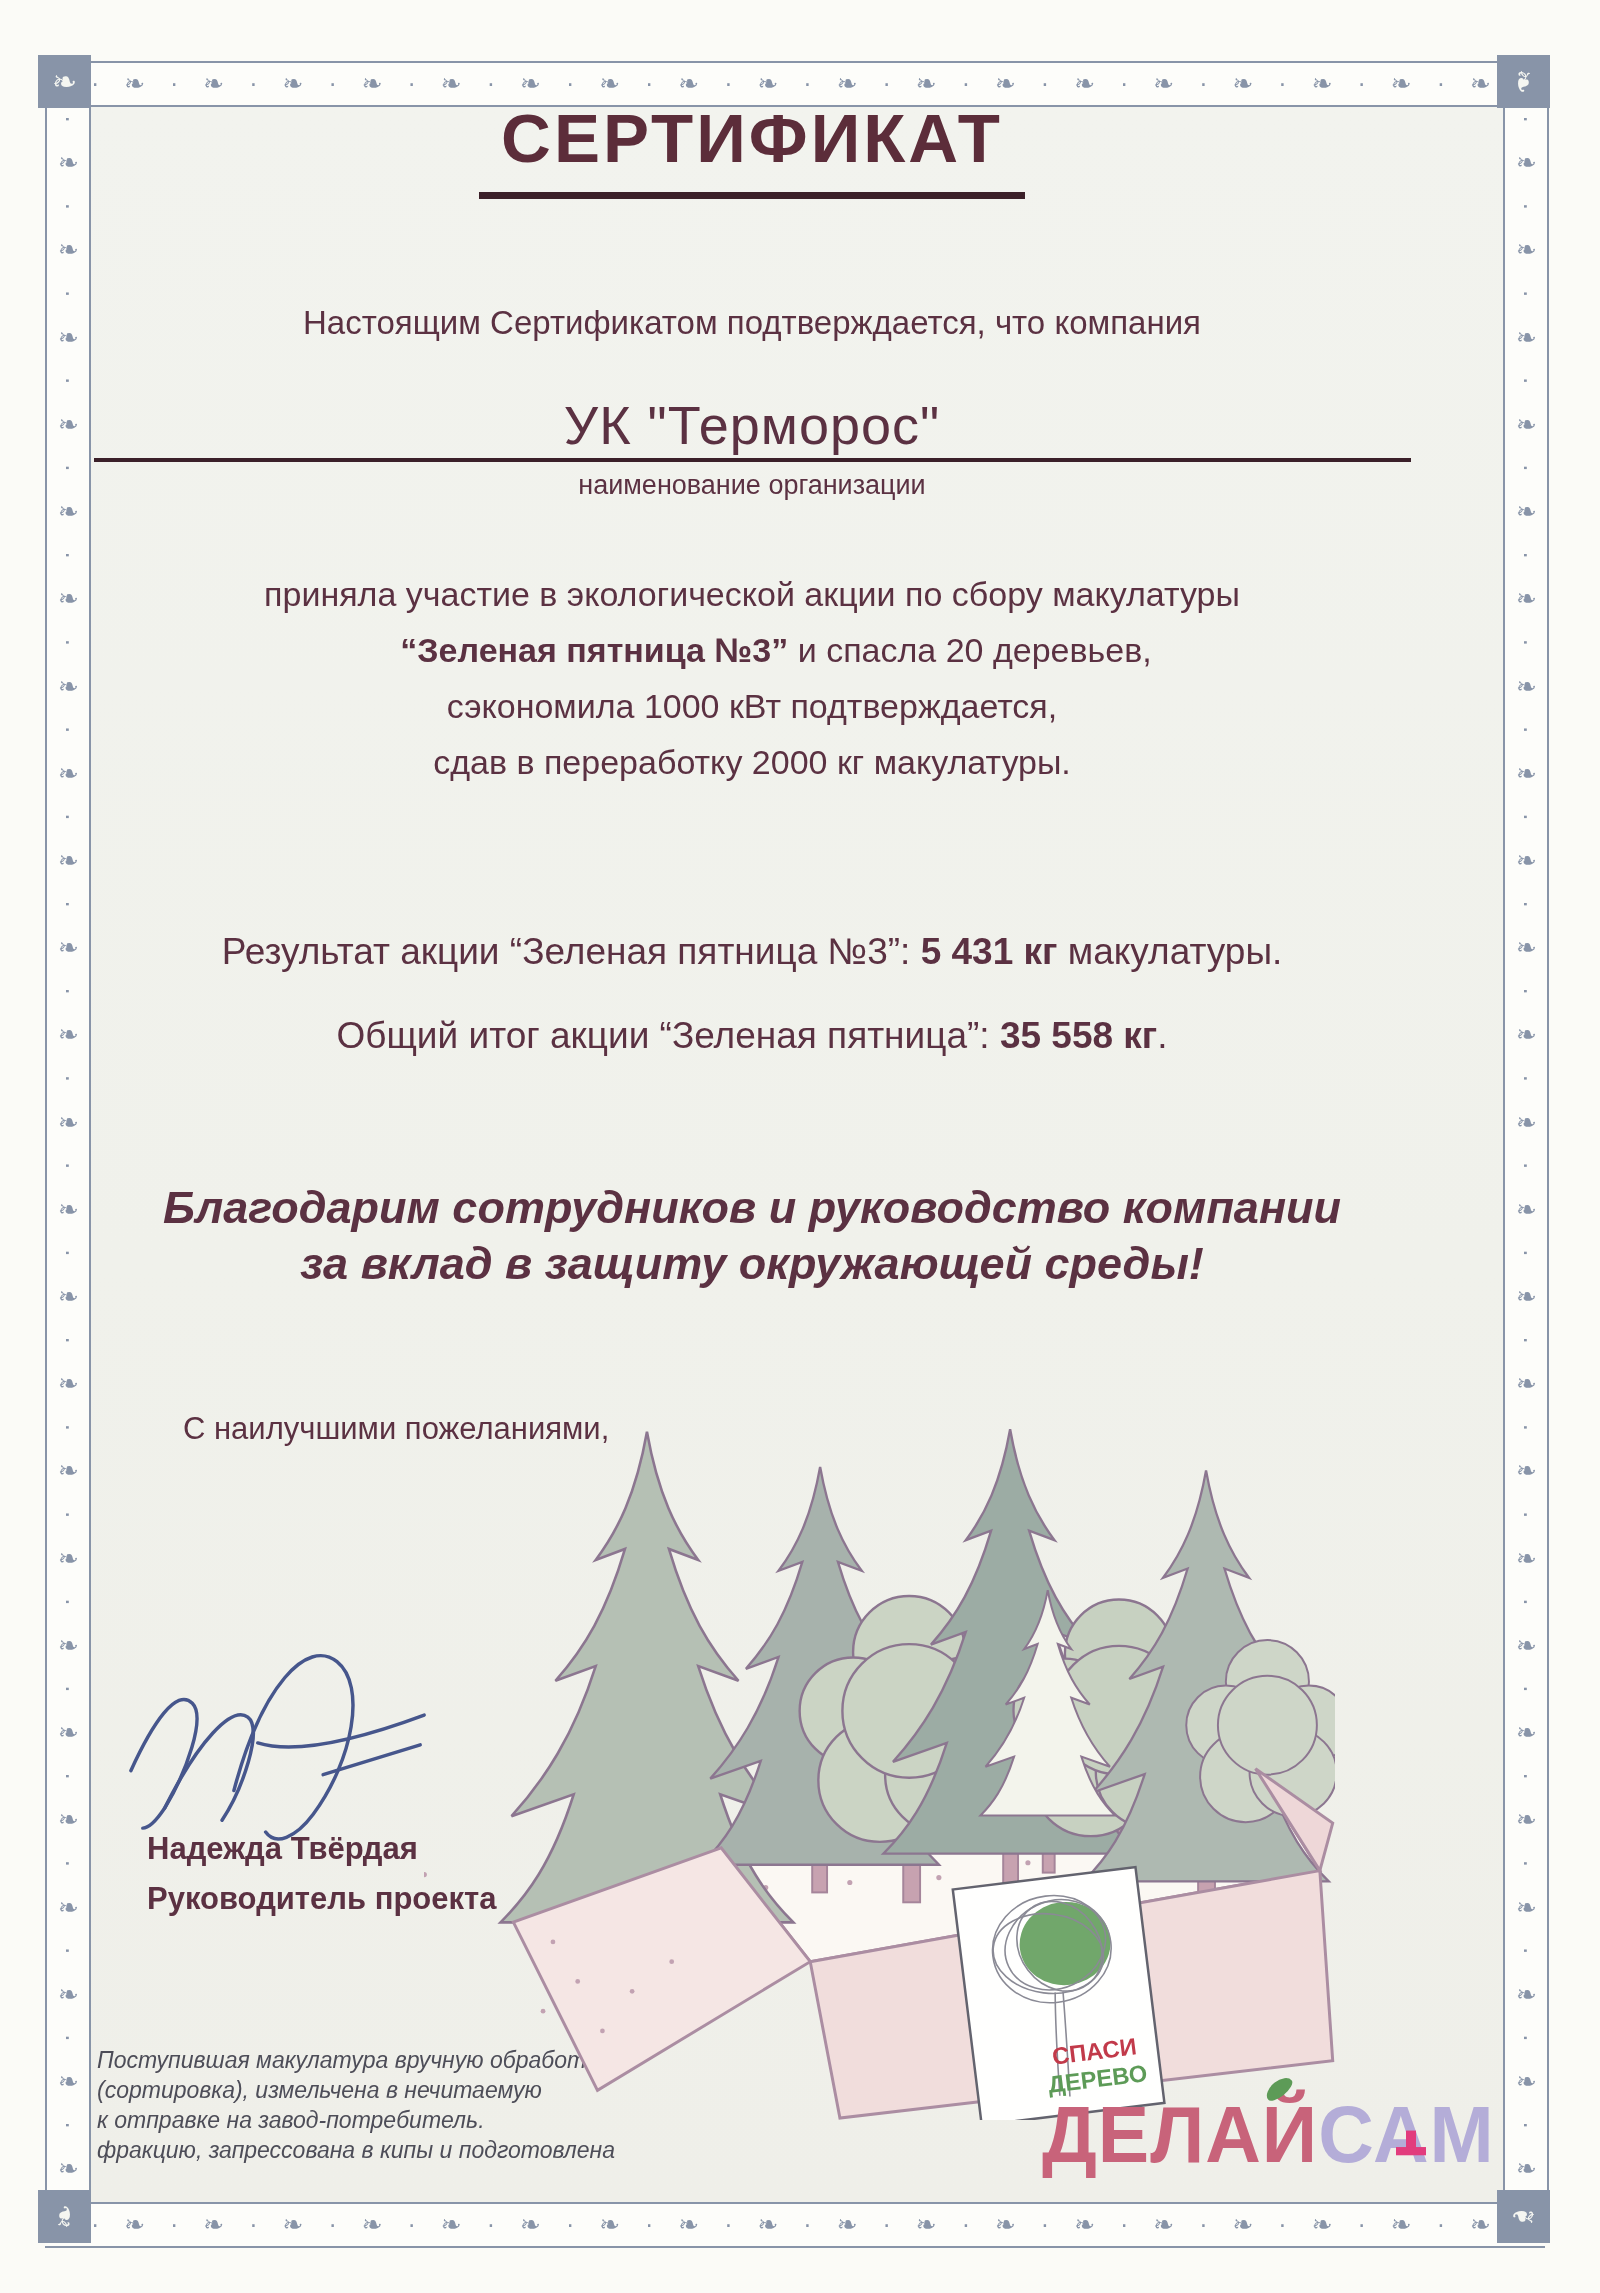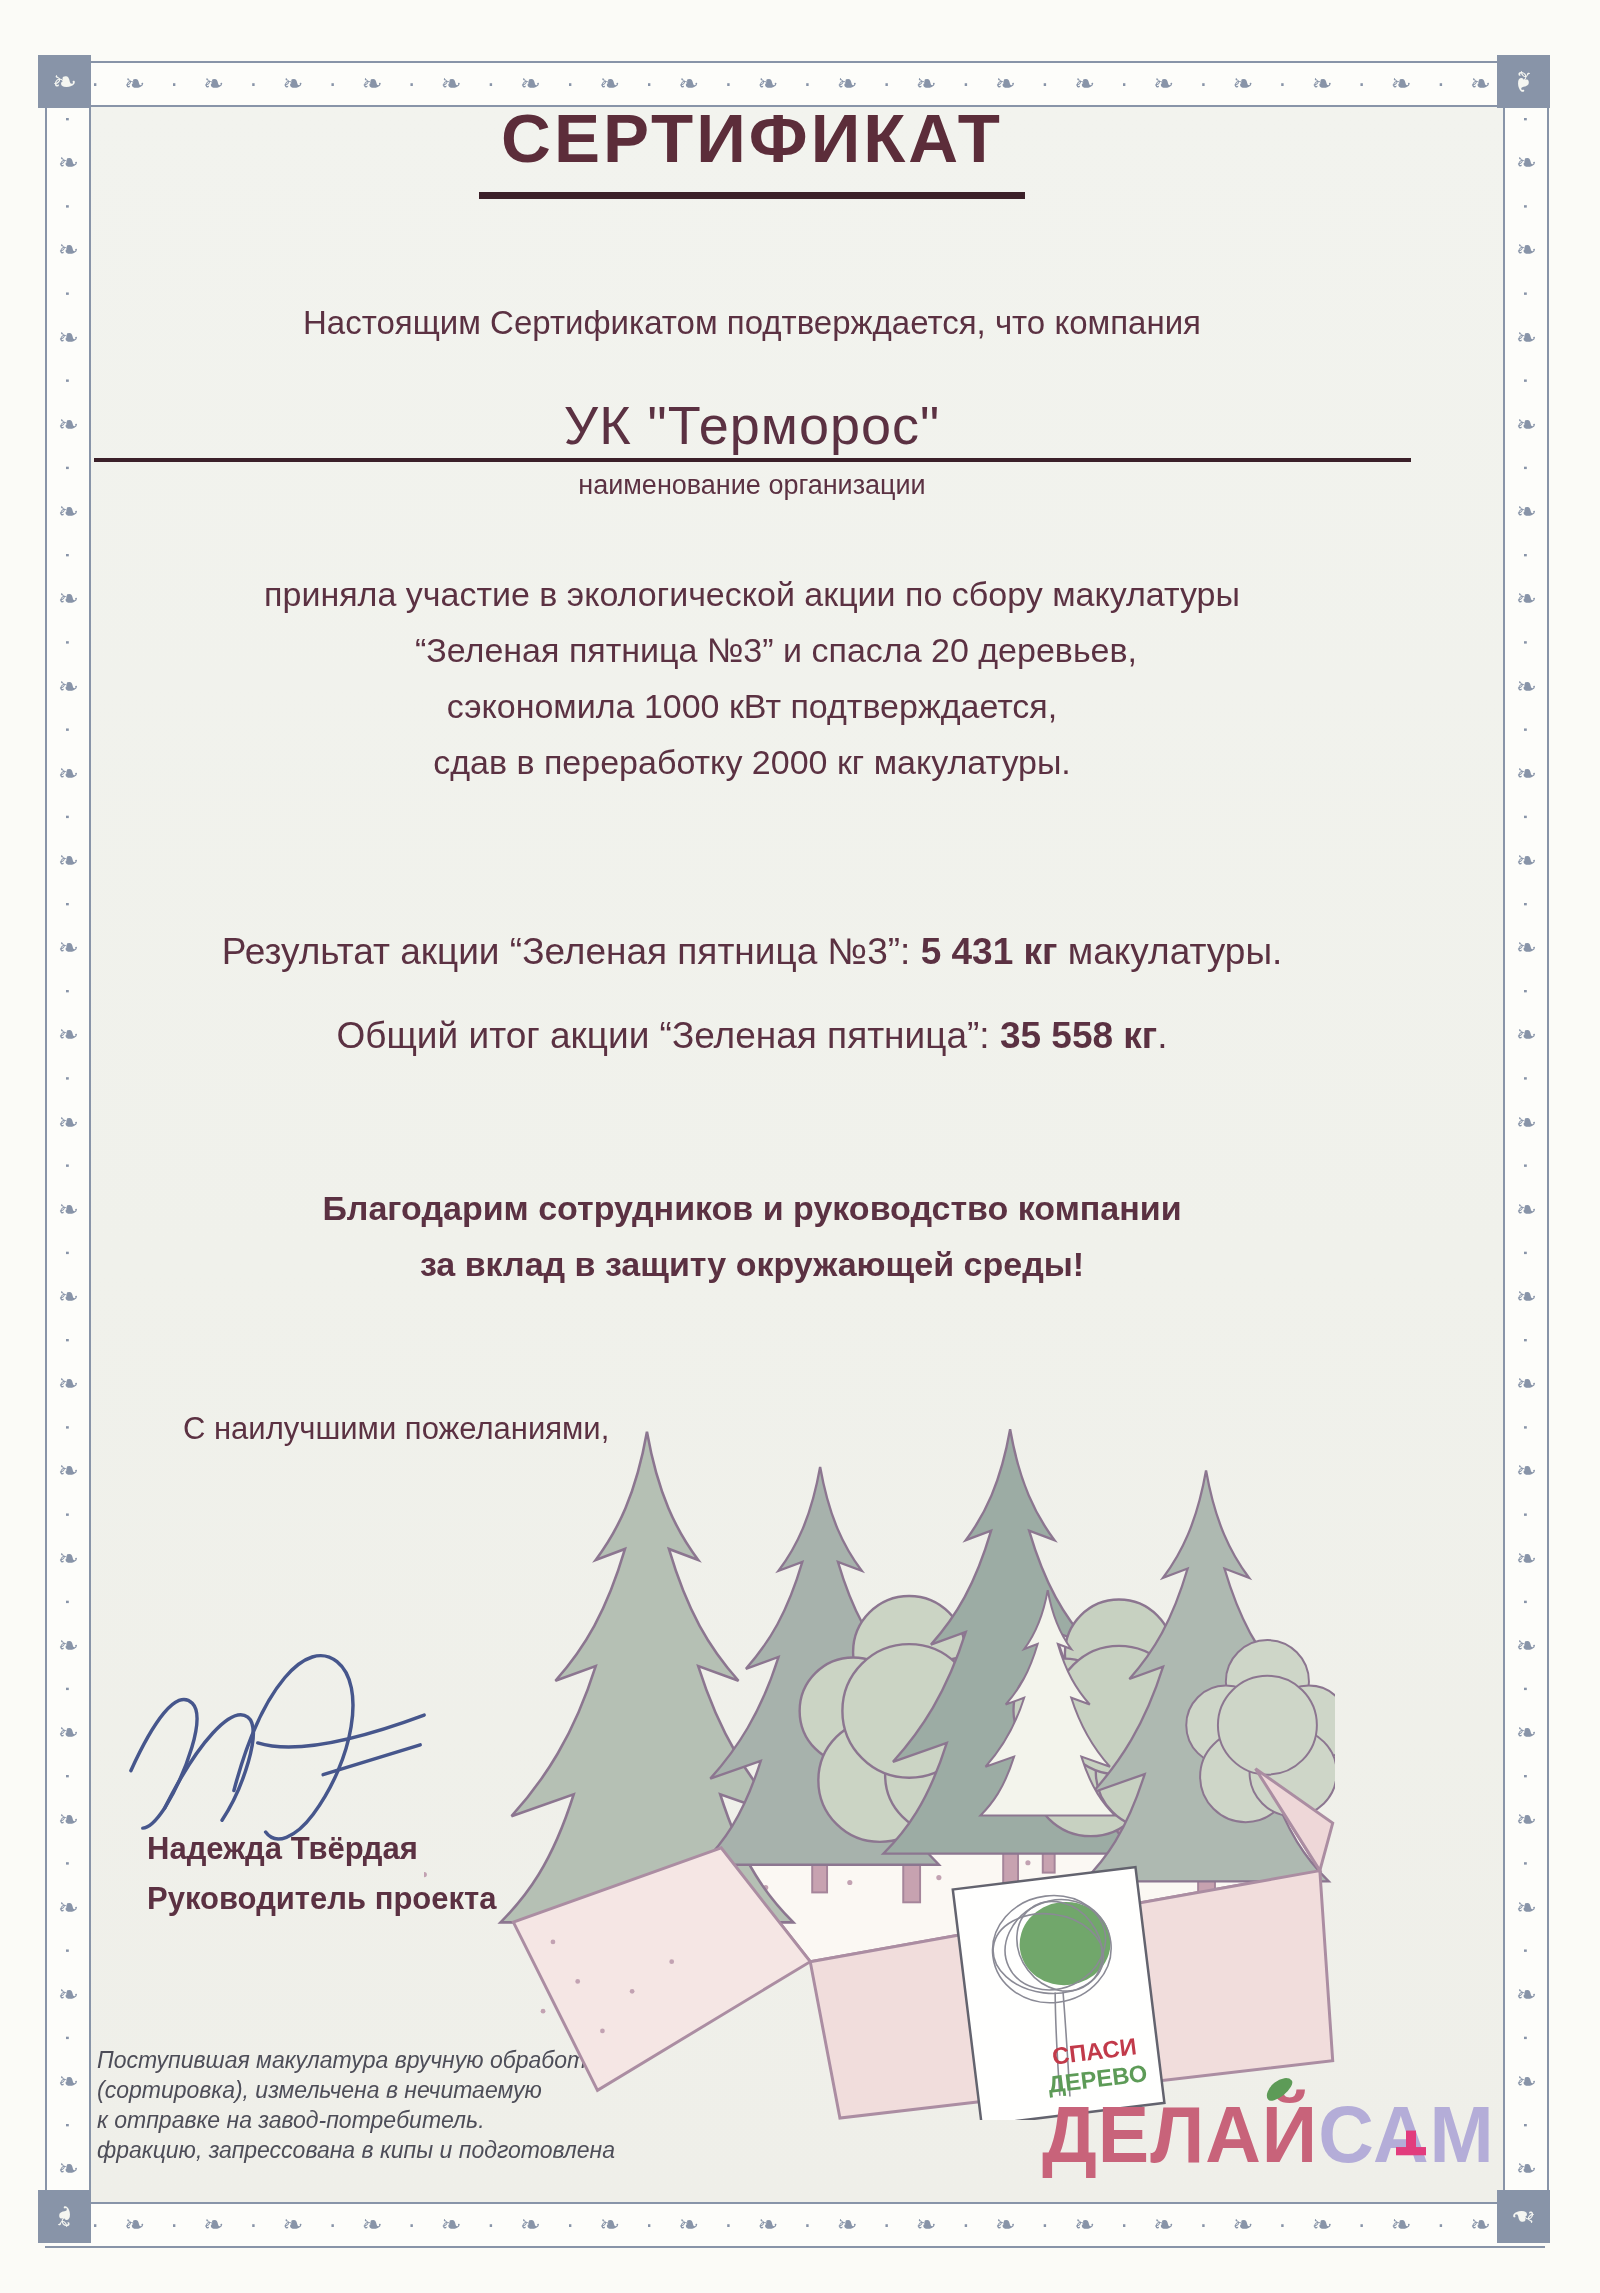--- a/index.html
+++ b/index.html
@@ -43,26 +43,26 @@
     display:inline-block; font-size:69px; font-weight:700; letter-spacing:3px;
     color:var(--title,#5c2d3a); padding:0 22px 14px 22px;
     border-bottom:7px solid var(--rule,#3b2029);
   }
   .intro{top:293px; font-size:33px;margin-top:11px;}
   .company-block{top:394px;}
   .company-inner{width:1317px; margin:0 auto; border-bottom:4px solid var(--rule,#3b2029); padding-bottom:2px;}
   .company-name{font-size:54px; letter-spacing:1px;}
   .company-caption{font-size:27px; margin-top:8px;}
   .bodytext{top:566px; font-size:34px; line-height:56px;}
-  .bodytext b{font-weight:400;margin-left:48px;}
+  .bodytext b{font-weight:700;margin-left:48px;}
   .bodytext sub{font-size:22px;}
   .results{top:931px; font-size:37px;}
   .results .r2{margin-top:42px;}
   .results b{font-weight:700;}
-  .thanks{top:1180px; font-size:34px; line-height:56px; font-weight:700;}
+  .thanks{top:1180px; font-size:45px; line-height:56px; font-weight:700;font-style:italic;}
 
   .closing{position:absolute; left:183px; top:1411px; font-size:31px;}
   .organizer{position:absolute; left:149px; top:1513px; font-size:31px; line-height:52px;}
   .signer{position:absolute; left:147px; top:1824px; font-size:31px; line-height:50px; font-weight:700;}
   .footnote{
     position:absolute; left:97px; top:2045px; font-size:23px; line-height:30px;
     font-style:italic; color:var(--footnote,#4d4d58);
   }
   .signature{position:absolute; left:117px; top:1624px;}
 

